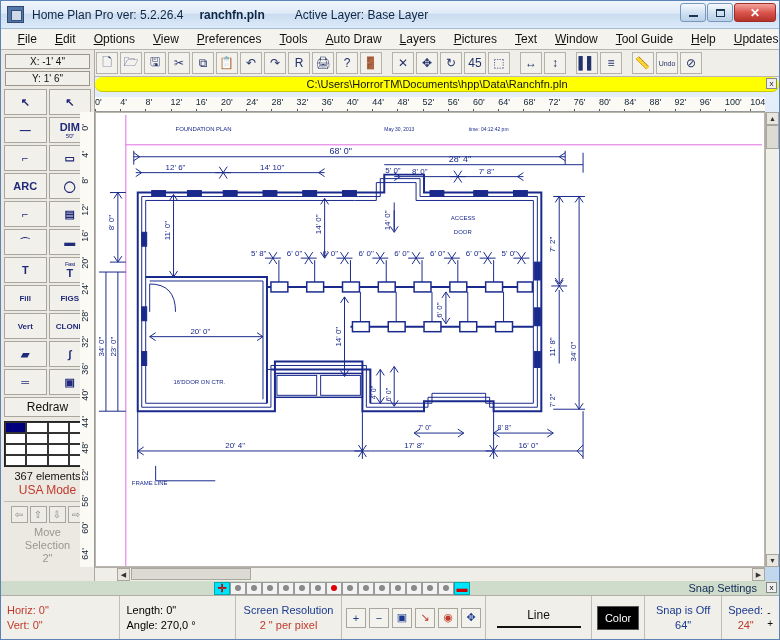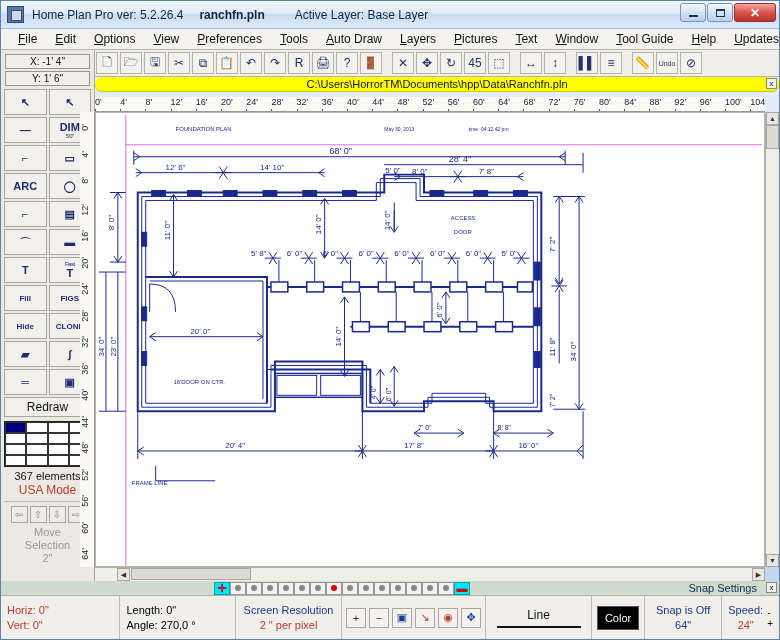--- a/index.html
+++ b/index.html
@@ -30,21 +30,21 @@
      background:linear-gradient(#f6fafe,#cfe0f1 55%,#b9d1e8);
      display:flex;align-items:center;justify-content:center;
      font-size:10px;color:#1b3655;}
   .wbtn.close { width:42px; background:linear-gradient(#f3a4a0,#d9534a 52%,#b5332b);
      border-color:#9e2f28; color:#fff; font-weight:bold; font-size:12px;}
   .wbtn .min { width:9px;height:2px;background:#1b3655;margin-top:6px;}
   .wbtn .max { width:9px;height:8px;border:1px solid #1b3655;border-top-width:2px;}
 
   
   #menubar { height:21px; background:#f4f3ee; border-bottom:1px solid #b8b6ae;
-     display:flex; align-items:center; padding-left:8px; }
+     display:flex; align-items:center; padding-left:16px;justify-content:center; }
   .menu-item { font-size:12px; color:#111; padding:2px 9px; cursor:default; white-space:nowrap;}
   .menu-item u { text-decoration:underline; }
 
   
   #toolbar { height:27px; background:#efeee8; border-bottom:1px solid #b8b6ae;
      display:flex; align-items:center; padding-left:94px; gap:0px; }
   .tbtn { width:22px;height:22px; margin:0 1px;
      border:1px solid #b4b2aa; background:#f3f2ec;
      display:flex;align-items:center;justify-content:center; font-size:12px; color:#23326b;}
   .tsep { width:8px; }
@@ -257,21 +257,21 @@
           <span class="sub">Fast</span>
           <span>T</span>
         </div>
         <div class="tool">
           <span style="font-size: 8px;">Fill</span>
         </div>
         <div class="tool">
           <span style="font-size: 8px;">FIGS</span>
         </div>
         <div class="tool">
-          <span style="font-size: 8px;">Hide</span>
+          <span style="font-size: 8px;">Vert</span>
         </div>
         <div class="tool">
           <span style="font-size: 8px;">CLONE</span>
         </div>
         <div class="tool">
           <span>▰</span>
         </div>
         <div class="tool">
           <span>∫</span>
         </div>

